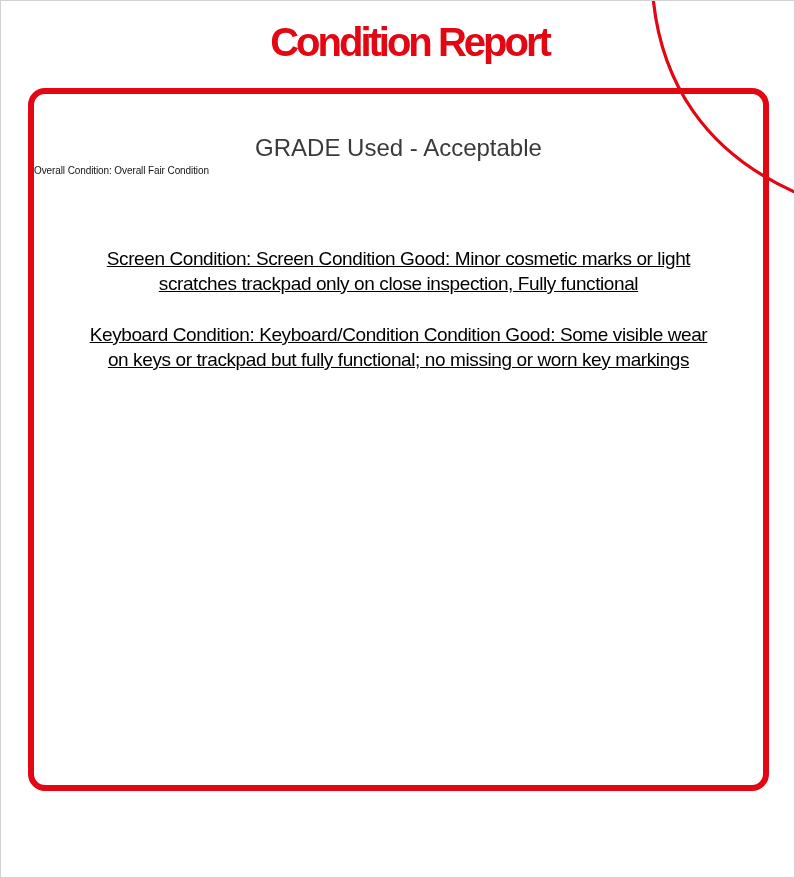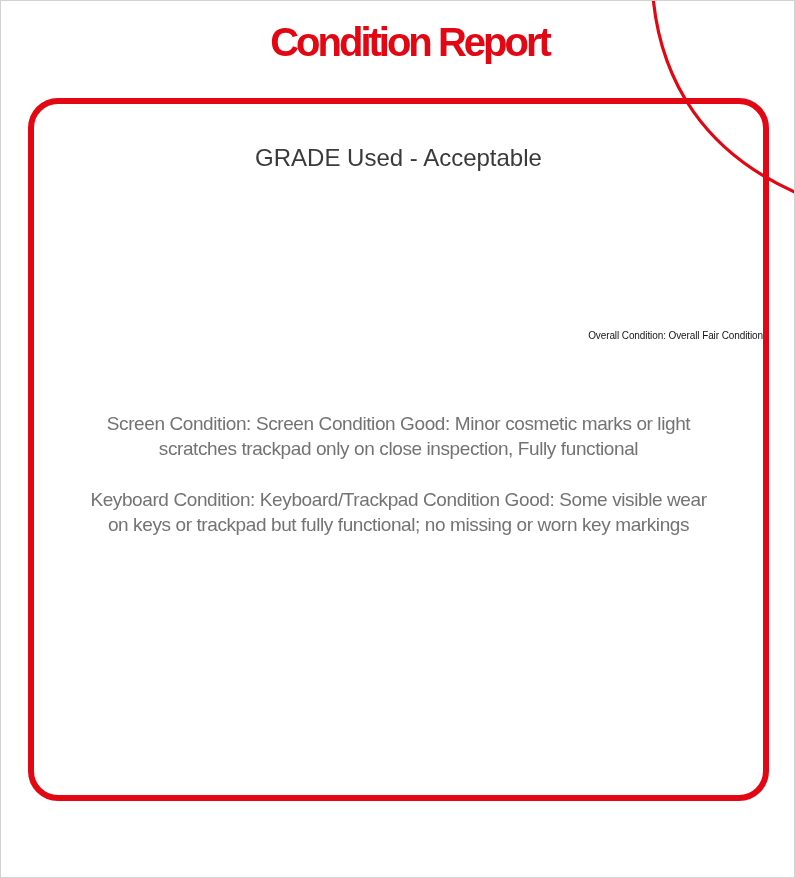--- a/index.html
+++ b/index.html
@@ -34,53 +34,53 @@
     position: absolute;
     top: 0;
     left: 0;
     width: 795px;
     height: 878px;
     pointer-events: none;
   }
   .report-box {
     position: absolute;
     left: 27px;
-    top: 97px;
+    top: 87px;
     width: 741px;
     height: 703px;
     box-sizing: border-box;
     border: 6px solid #e30613;
-    border-radius: 30px;
+    border-radius: 17px;
     background: transparent;
   }
   .grade-heading {
     margin-top: 38px;
     text-align: center;
     font-size: 24px;
     line-height: 32px;
     font-weight: 400;
     color: #3a3a3a;
     letter-spacing: 0px;
   }
   .overall-line {
-    margin-top: 155px;
-    text-align: right;
+    text-align: left;
     font-size: 10px;
     line-height: 14px;
     font-weight: 500;
     color: #141414;
     letter-spacing: -0.1px;
   }
   .sections {
     margin-top: 68px;
   }
   .section-para {
     margin: 0 auto 26px auto;
     text-align: center;
-    color: #737373;
+    color: #000000;
+    text-decoration: underline;
   }
   .section-line {
     font-size: 19px;
     line-height: 25px;
     letter-spacing: -0.4px;
     white-space: nowrap;
     text-align: center;
   }
 </style>
 </head>
@@ -104,20 +104,20 @@
 
       <div class="section-para">
         <div class="section-line">Screen Condition: Screen Condition Good: Minor cosmetic marks or light</div>
         <div class="section-line">scratches trackpad only on close inspection, Fully functional</div>
       </div>
 
       <div class="section-para">
       </div>
 
       <div class="section-para">
-        <div class="section-line">Keyboard Condition: Keyboard/Trackpad Condition Good: Some visible wear</div>
+        <div class="section-line">Keyboard Condition: Keyboard/Condition Condition Good: Some visible wear</div>
         <div class="section-line">on keys or trackpad but fully functional; no missing or worn key markings</div>
       </div>
 
 
     </div>
   </div>
 </div>
 
 </body></html>

